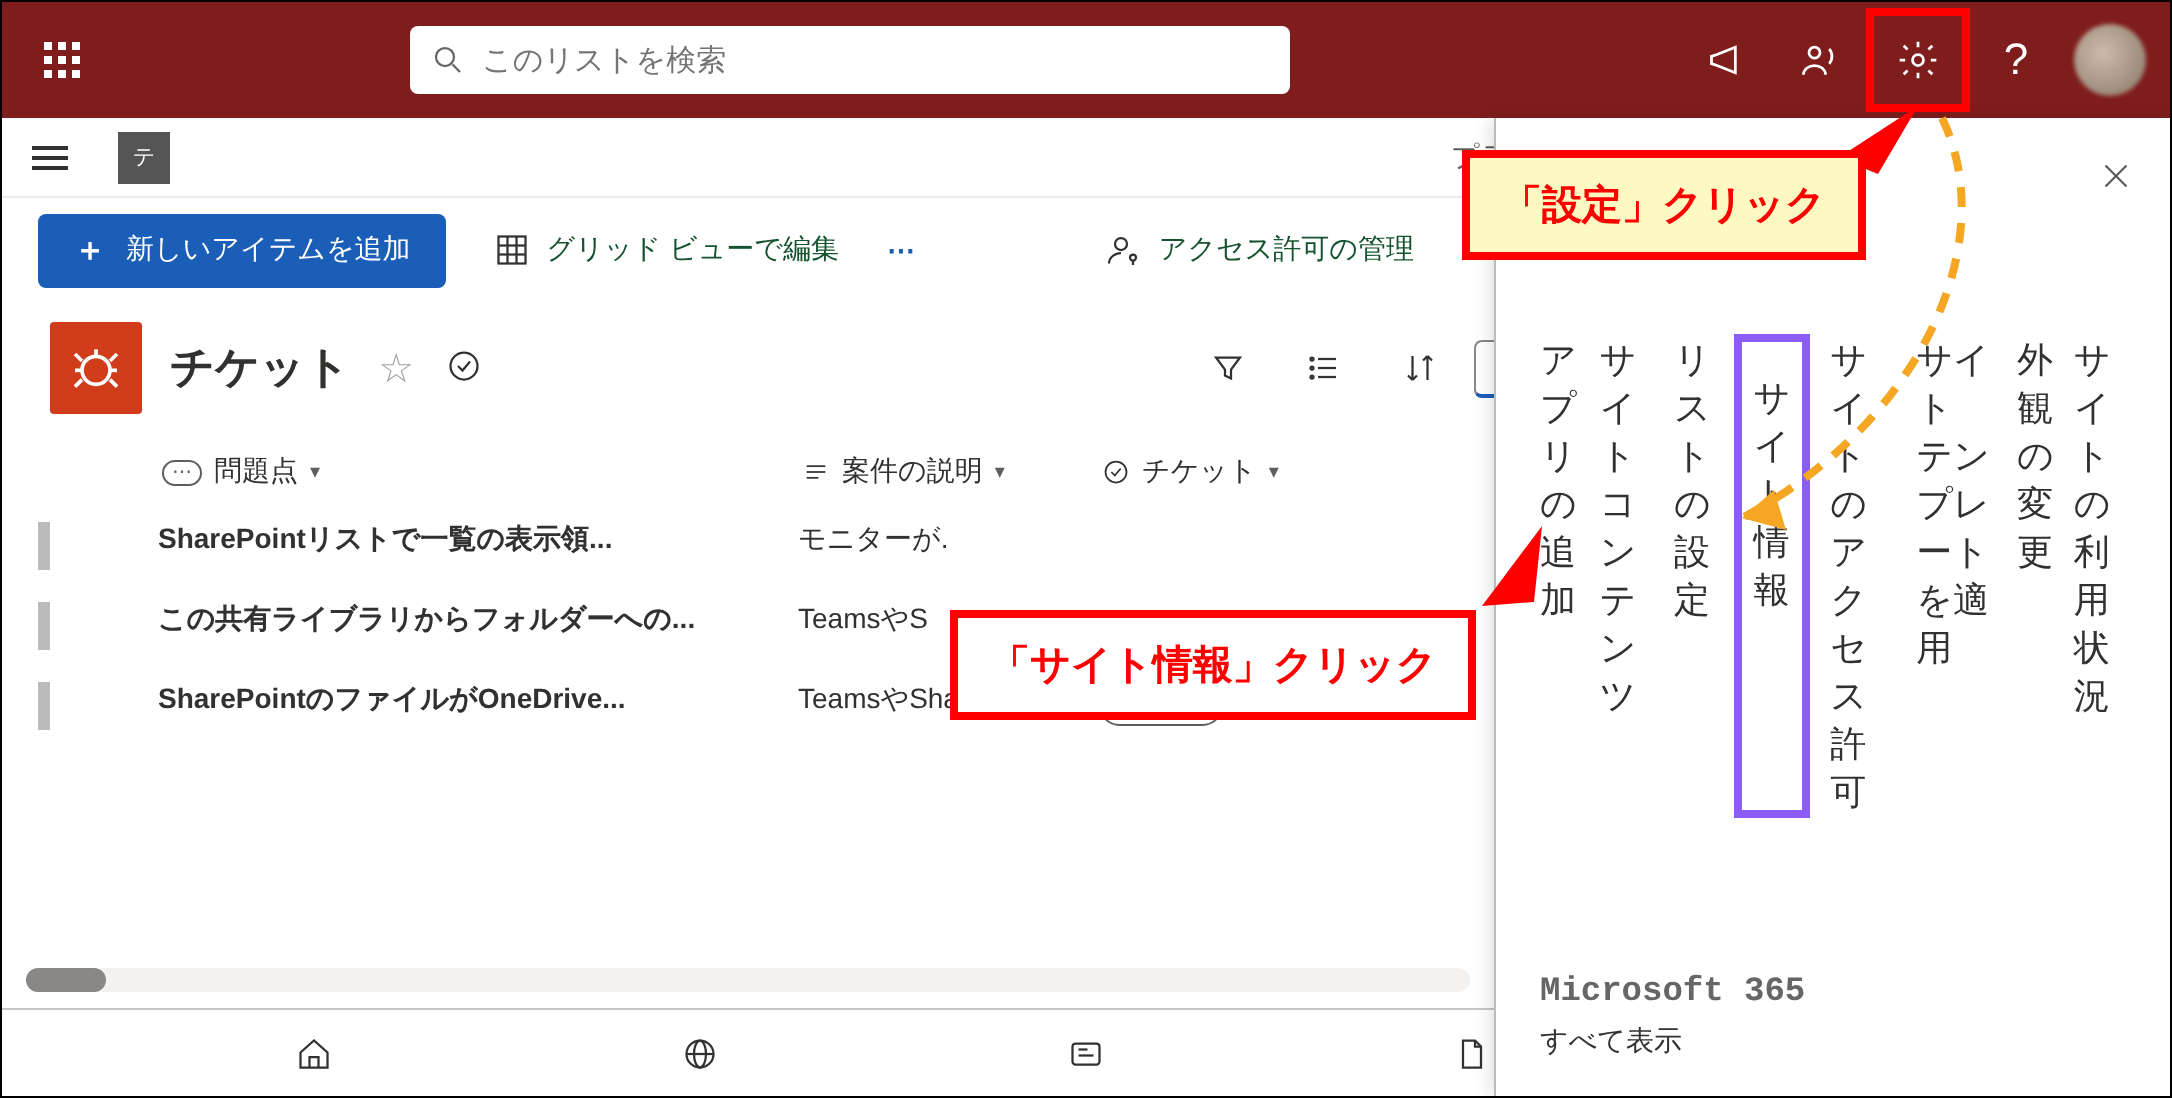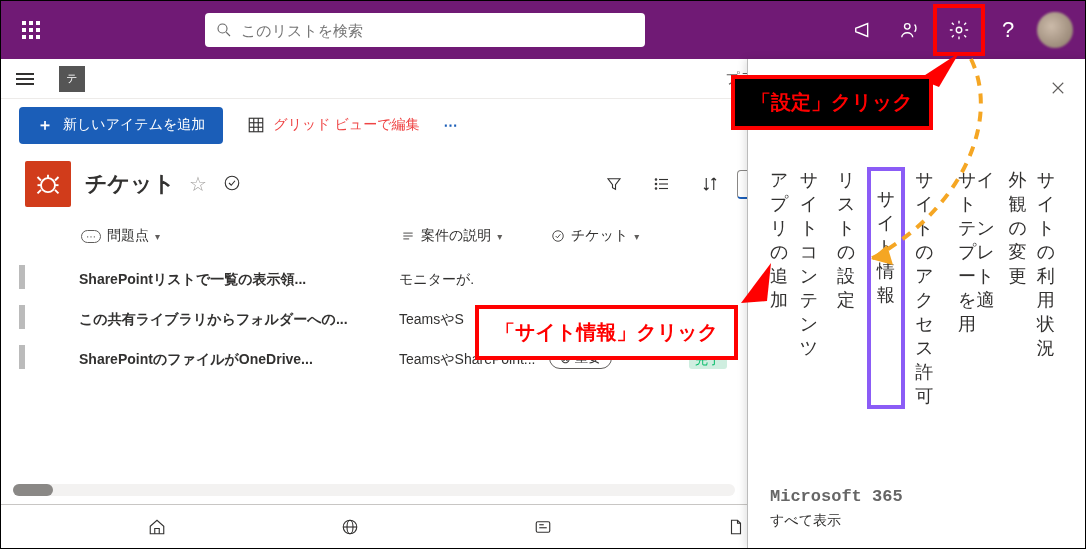--- a/index.html
+++ b/index.html
@@ -11,21 +11,21 @@
     height: 549px;
     overflow: hidden;
     background: #fff;
     position: relative;
     border: 1px solid #000;
   }
 
   
   .suite-bar {
     height: 58px;
-    background: #701a75;
+    background: #7f1d1d;
     display: flex;
     align-items: center;
     color: #fff;
     position: relative;
     padding-left: 6px;
     padding-right: 6px;
   }
   .waffle {
     width: 48px; height: 48px;
     display: flex; align-items: center; justify-content: center;
@@ -100,21 +100,21 @@
     color: #323130;
   }
   .btn-primary {
     background: #1b5eb8;
     color: #fff;
     padding: 8px 18px;
     border-radius: 4px;
     display:flex; align-items:center; gap:10px;
     cursor:pointer;
   }
-  .cmd-link { display:flex; align-items:flex-start; gap:8px; cursor:pointer; color:#ef4444;}
+  .cmd-link { display:flex; align-items:flex-start; gap:8px; cursor:pointer; color:#14532d;}
   .cmd-sep { flex:1; } 
   .cmd-ellipsis { color:#1b5eb8; font-weight:bold; letter-spacing:2px; cursor:pointer;}
 
   
   .list-title-row {
     display:flex; align-items:center;
     padding: 10px 24px 0 24px;
     gap: 14px;
   }
   .list-icon-box {
@@ -155,21 +155,21 @@
   .col-cell { display:flex; align-items:center; gap:6px; }
   .col-name { width: 320px; }
   .col-desc { width: 150px; }
   .col-prio { width: 140px; }
   .chev-down { font-size:10px; color:#605e5c;}
   .pill-icon { border:1px solid #605e5c; border-radius:8px; padding:0 4px; font-size:10px; color:#605e5c; line-height:1.1;}
 
   
   .data-row {
     display:flex;
-    align-items:flex-end;
+    align-items:flex-start;
     padding: 6px 24px 6px 18px;
     min-height: 40px;
   }
   .row-handle { width:6px; height:24px; background:#bbb; margin-right: 10px;}
   .row-sel { width:44px;}
   .row-title { width: 320px; font-weight:600; overflow:hidden; text-overflow:ellipsis; white-space:nowrap;}
   .row-desc { width: 150px; overflow:hidden; text-overflow:ellipsis; white-space:nowrap;}
   .row-prio { width: 140px; }
   .prio-pill {
     border:1px solid #605e5c; border-radius:12px;
@@ -214,21 +214,21 @@
   .sp-item.highlighted { border: 4px solid #8b5cf6; padding: 16px 6px; width:fit-content;}
   .sp-footer { position:absolute; bottom:18px; left:22px;font-family:Liberation Mono, monospace;}
   .sp-footer h3 { font-size:17px; font-weight:600; margin-bottom:6px; color:#666;}
   .sp-footer .all { color:#323130; cursor:pointer;}
 
   
   .callout1 {
     position:absolute;
     top: 74px; left: 730px;
     border: 4px solid #ff0000;
-    background:#000000;
+    background:#fef9c3;
     padding: 10px 16px;
     font-size: 20px; font-weight:700;
     color:#ff0000;
     z-index: 20;
   }
   .callout2 {
     position:absolute;
     top: 304px; left: 474px;
     border: 4px solid #ff0000;
     background:#fff;
@@ -327,20 +327,29 @@
         <rect x="3" y="3" width="18" height="18"></rect>
         <line x1="3" y1="9" x2="21" y2="9"></line>
         <line x1="3" y1="15" x2="21" y2="15"></line>
         <line x1="9" y1="3" x2="9" y2="21"></line>
         <line x1="15" y1="3" x2="15" y2="21"></line>
       </svg>
     <span>グリッド ビューで編集</span>
   </div>
   <span class="cmd-ellipsis">⋯</span>
   <div class="cmd-sep"></div>
+  <div class="cmd-link" style="margin-right:360px">
+    <svg class="ic" viewBox="0 0 24 24">
+        <circle cx="10" cy="8" r="4"></circle>
+        <path d="M2 21c0-4 4-7 8-7"></path>
+        <circle cx="18" cy="17" r="2"></circle>
+        <path d="M18 19v3"></path>
+      </svg>
+    <span>アクセス許可の管理</span>
+  </div>
 </div>
 
 <div class="list-title-row">
   <div class="list-icon-box">
     <svg viewBox="0 0 24 24" width="28" height="28" stroke="#fff" fill="none" stroke-width="1.6">
         <circle cx="12" cy="13" r="6"></circle>
         <line x1="12" y1="7" x2="12" y2="4"></line>
         <line x1="6" y1="9" x2="3" y2="6"></line>
         <line x1="18" y1="9" x2="21" y2="6"></line>
         <line x1="6" y1="17" x2="3" y2="20"></line>

